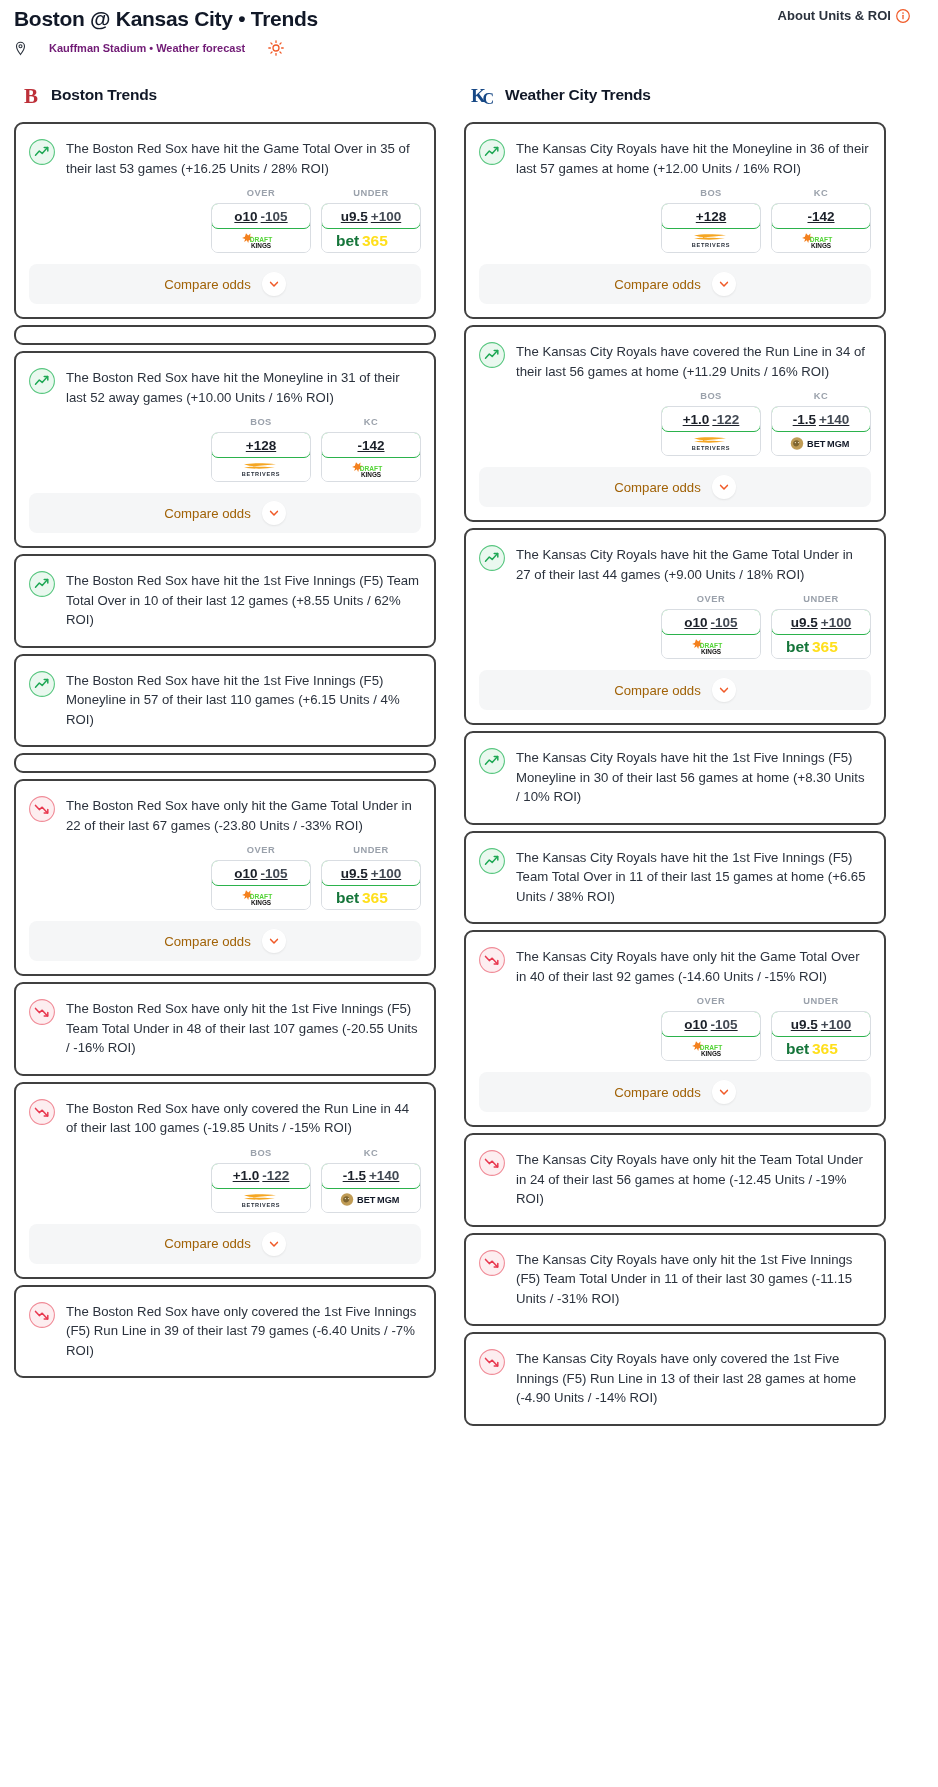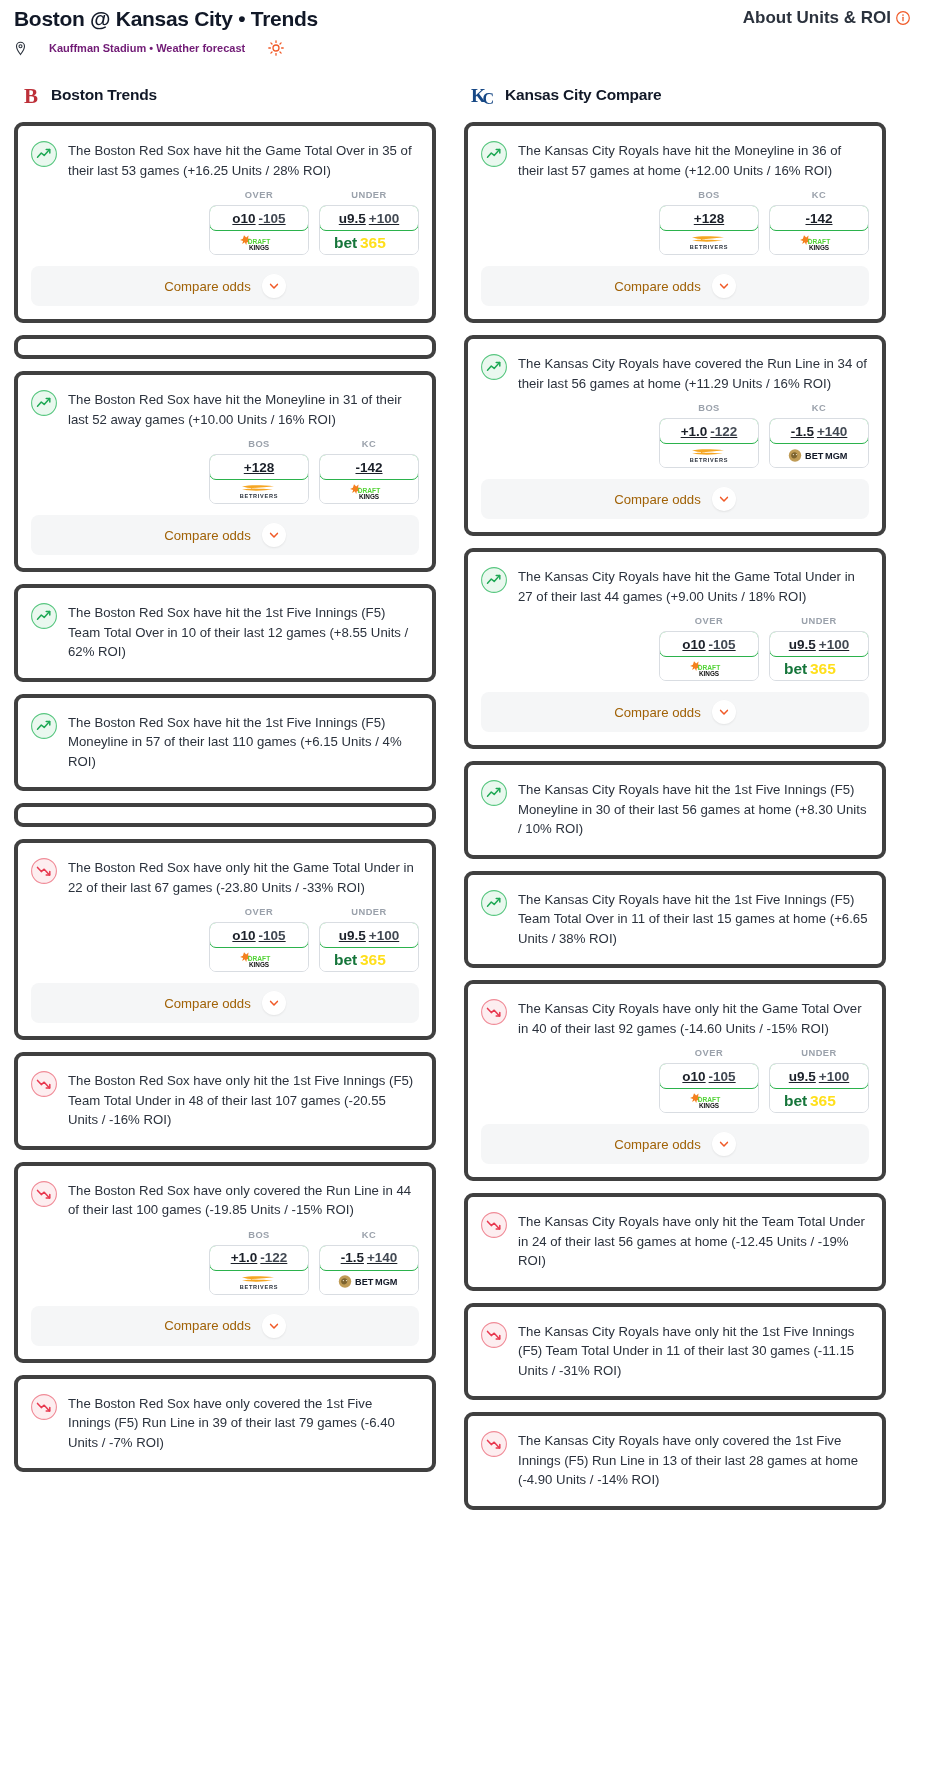--- a/index.html
+++ b/index.html
@@ -24,40 +24,40 @@
   .hdr-sub {
     display: flex; align-items: center; gap: 22px;
     margin-top: 8px;
     font-size: 11px; font-weight: 600; color: #701a75;
   }
   .pin-icon { width: 13px; height: 15px; display:block; }
   .sun-icon { width: 16px; height: 16px; display:block; margin-left:1px; }
   .about {
     position: absolute; right: 14px; top: 8px;
     display: flex; align-items: center; gap: 5px;
-    font-size: 17px; font-weight: 600; color: #2b323d;
+    font-size: 13px; font-weight: 600; color: #2b323d;
     cursor: pointer;
   }
   .info-icon { width: 14px; height: 14px; display:block; }
 
   
   .cols { display: flex; gap: 28px; padding: 24px 14px 0 14px; align-items: flex-start; }
   .col { width: 422px; flex: 0 0 422px; }
 
   .col-head { display: flex; align-items: center; gap: 9px; height: 30px; margin-bottom: 12px; padding-left: 6px;}
   .col-head-name { font-size: 15.5px; font-weight: 700; color: #111827; letter-spacing: -0.2px;}
   .logo-bos { width: 22px; height: 24px; display:block; }
   .logo-kc  { width: 26px; height: 24px; display:block; }
 
   
   .card {
     background: #ffffff;
-    border: 4px solid #404040;
+    border: 2px solid #404040;
     border-radius: 9px;
-    margin-bottom: 12px;
+    margin-bottom: 6px;
     overflow: hidden;
   }
   .card-body { display: flex; gap: 11px; padding: 14px 14px 0 13px; }
   .trend-ico { flex: 0 0 26px; width: 26px; height: 26px; margin-top: 1px; display:block; }
   .trend-text {
     font-size: 13.2px; line-height: 19.5px; color: #2b323d;
     padding-top: 1px;
   }
   .card-pad-b { height: 16px; }
 
@@ -446,21 +446,21 @@
         </div>
       </div>
       <div class="col">
         <div class="col-head">
           <span>
             <svg class="logo-kc" viewBox="0 0 26 24">
               <text x="1" y="19" font-family="'Liberation Serif',serif" font-size="19" font-weight="700" fill="#174885">K</text>
               <text x="12.5" y="20.5" font-family="'Liberation Serif',serif" font-size="16" font-weight="700" fill="#174885">C</text>
             </svg>
           </span>
-          <span class="col-head-name">Kansas City Compare</span>
+          <span class="col-head-name">Weather City Trends</span>
         </div>
         <div class="card">
           <div class="card-body">
             <span>
               <svg class="trend-ico" viewBox="0 0 26 26">
                 <circle cx="13" cy="13" r="12.4" fill="#eaf8ef" stroke="#57c67f" stroke-width="1.1"></circle>
                 <polyline points="6.5,16.2 10.3,12 13.2,14.4 18.5,8.6" fill="none" stroke="#1fa855" stroke-width="1.5" stroke-linecap="round" stroke-linejoin="round"></polyline>
                 <polyline points="15.2,8.6 18.8,8.6 18.8,12" fill="none" stroke="#1fa855" stroke-width="1.5" stroke-linecap="round" stroke-linejoin="round"></polyline>
               </svg>
             </span>

